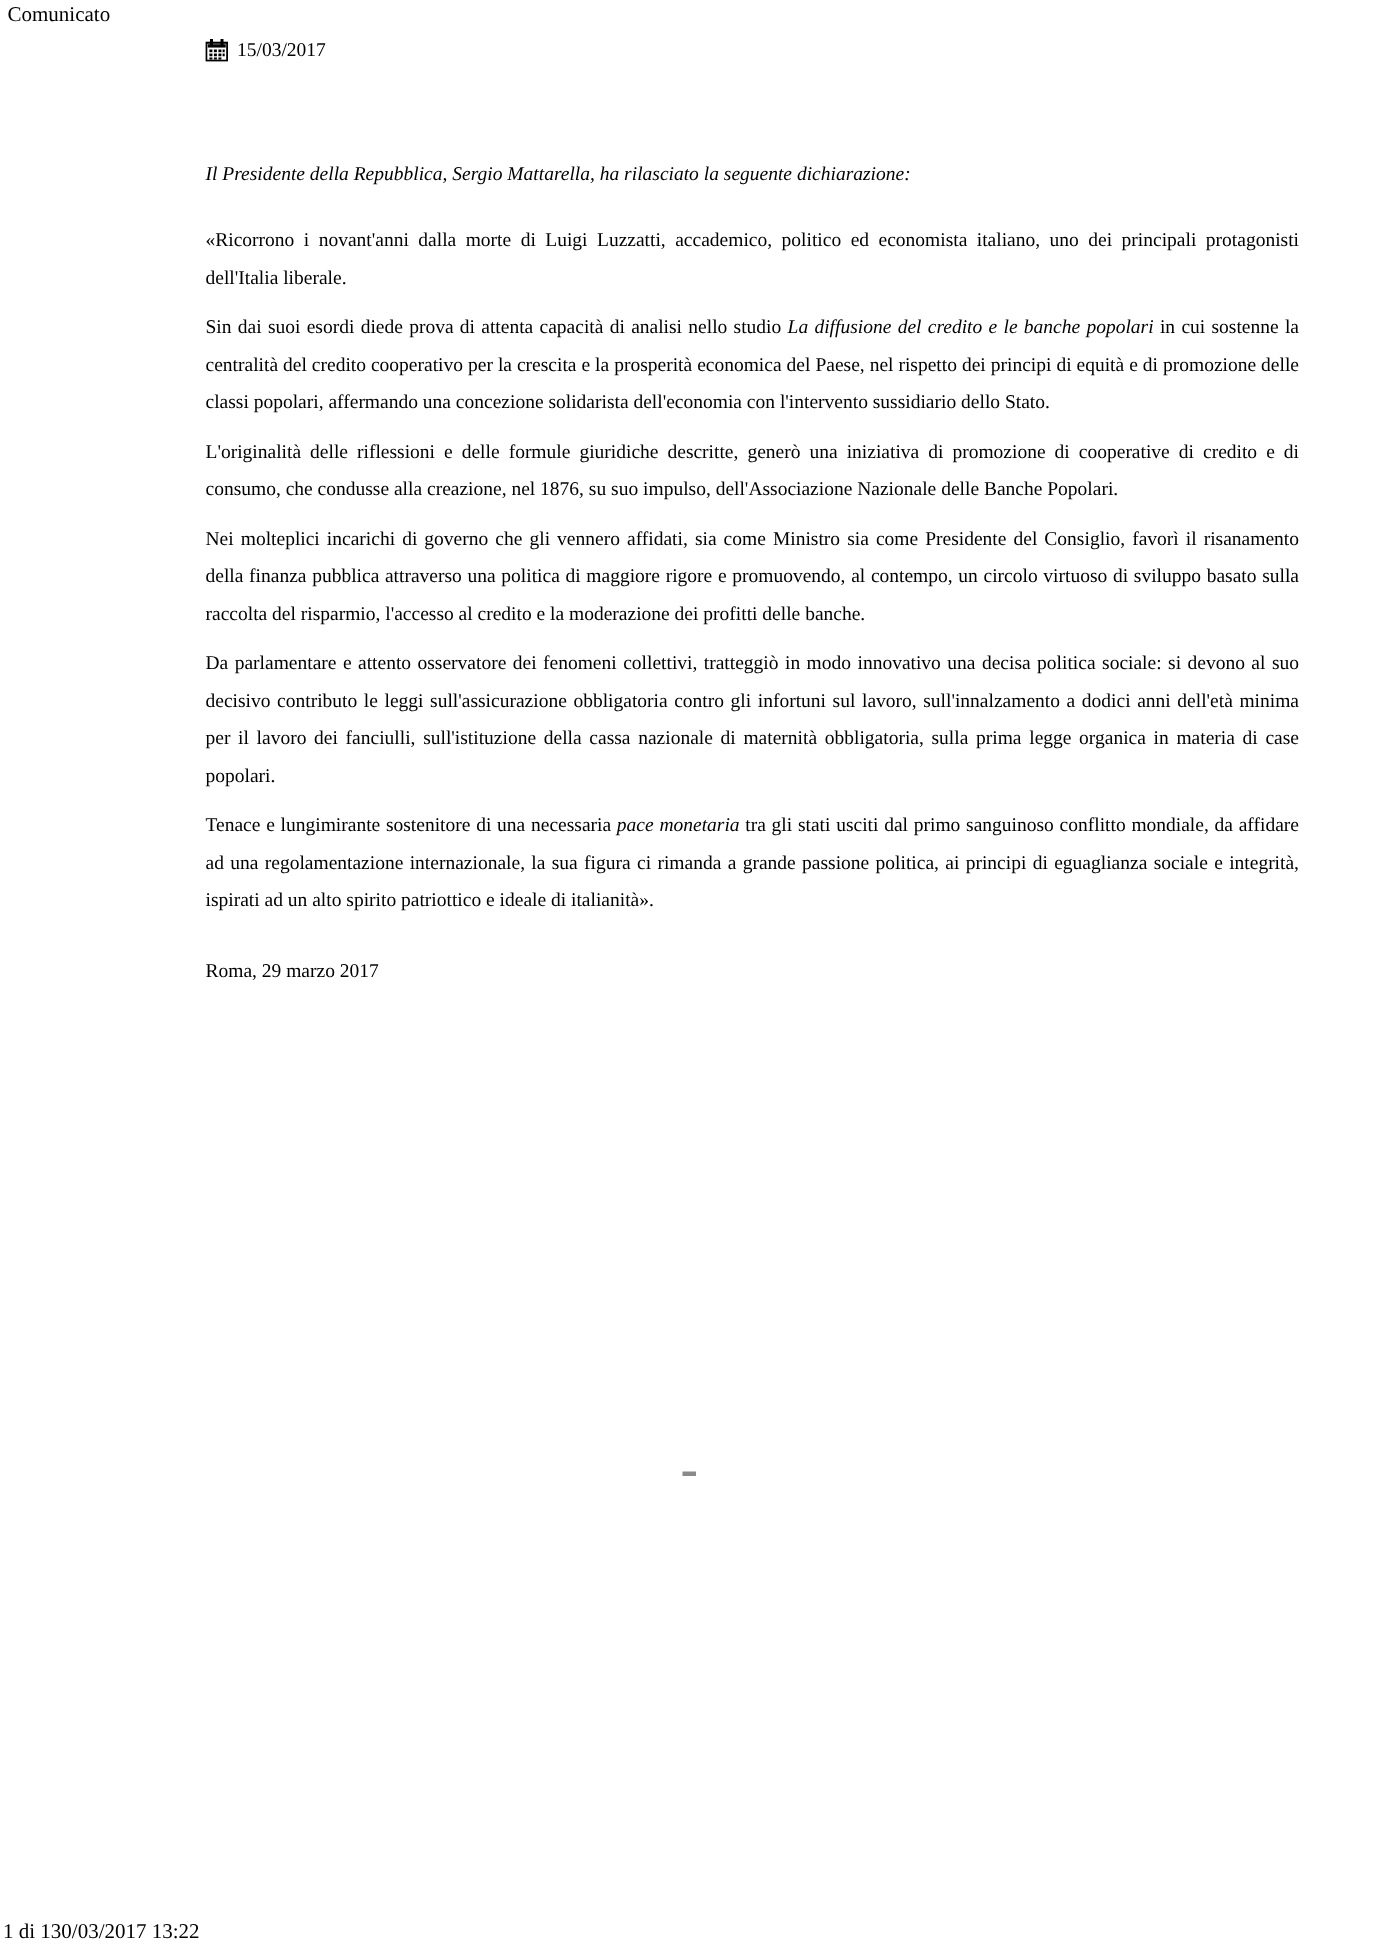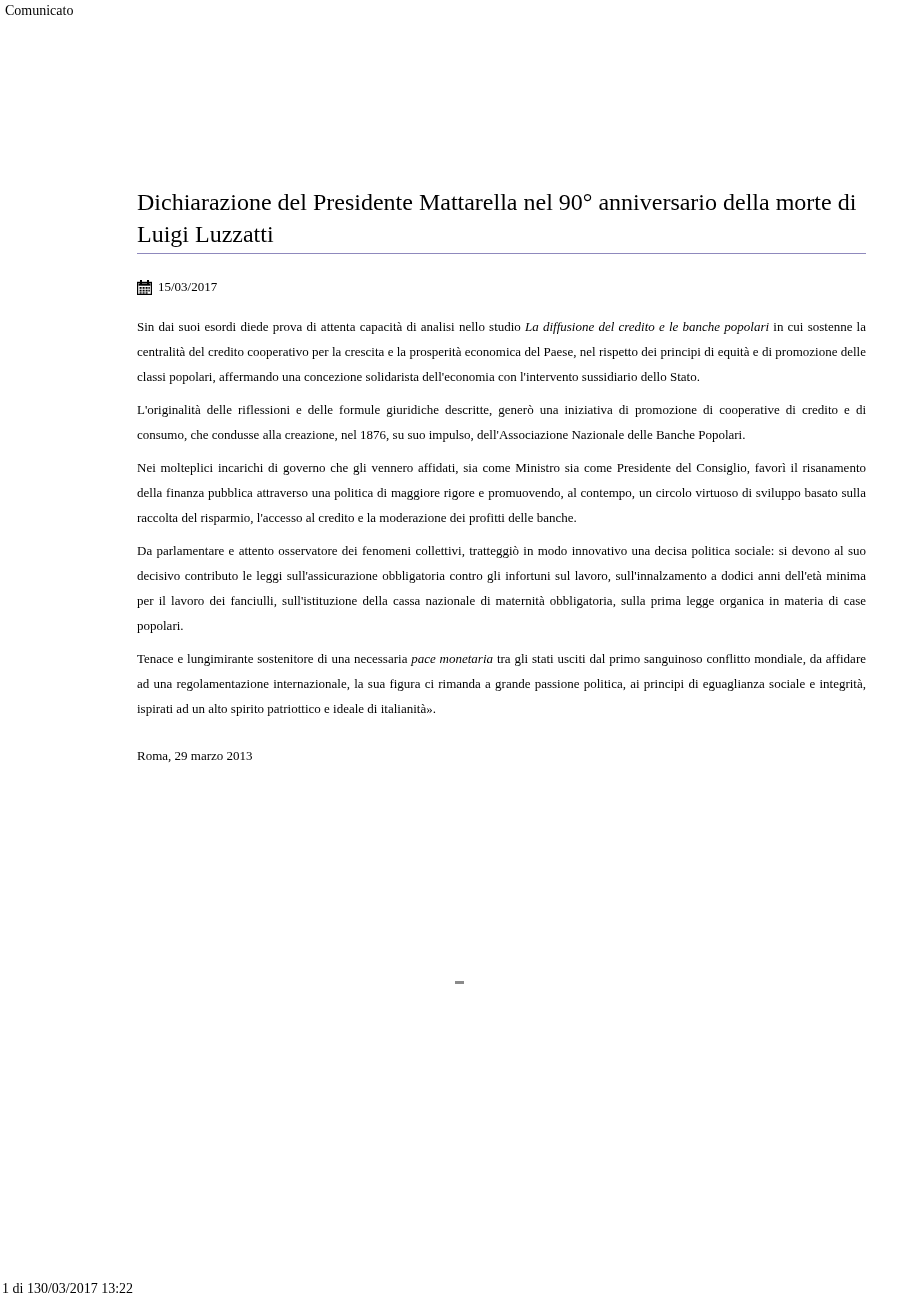--- a/index.html
+++ b/index.html
@@ -59,21 +59,20 @@
   }
 </style>
 </head>
 <body style="--underline: #8f89bd; --dash: #8a8a8a;">
 
 <div class="print-header">
   <span>Comunicato</span>
 </div>
 
 <main class="content">
-  <h1 class="article-title">Dichiarazione del Presidente Mattarella nel 90° anniversario della morte di Luigi Luzzatti</h1>
 
   <div class="date-row">
     <span class="cal-icon">
       <svg width="15" height="15" viewBox="0 0 15 15" xmlns="http://www.w3.org/2000/svg">
         <rect x="0.5" y="2.5" width="14" height="12" fill="none" stroke="#000" stroke-width="1.4"></rect>
         <rect x="3" y="0" width="2" height="4" fill="#000"></rect>
         <rect x="10" y="0" width="2" height="4" fill="#000"></rect>
         <rect x="1.5" y="3.5" width="12" height="2.2" fill="#000"></rect>
         <g fill="#000">
           <rect x="2.6" y="7" width="2" height="1.8"></rect>
@@ -86,30 +85,32 @@
             <rect x="11.4" y="9.7" width="1.4" height="1.8"></rect>
           <rect x="2.6" y="12.3" width="2" height="1.4"></rect>
             <rect x="5.6" y="12.3" width="2" height="1.4"></rect>
             <rect x="8.6" y="12.3" width="2" height="1.4"></rect>
         </g>
       </svg>
     </span>
     <span>15/03/2017</span>
   </div>
 
+  <p class="intro">Il Presidente della Repubblica, Sergio Mattarella, ha rilasciato la seguente dichiarazione:</p>
 
   <div class="paragraphs" id="paragraphs">
+      <p class="para"><span>«Ricorrono i novant'anni dalla morte di Luigi Luzzatti, accademico, politico ed economista italiano, uno dei principali protagonisti dell'Italia liberale.</span></p>
       <p class="para"><span>Sin dai suoi esordi diede prova di attenta capacità di analisi nello studio </span><em>La diffusione del credito e le banche popolari</em><span> in cui sostenne la centralità del credito cooperativo per la crescita e la prosperità economica del Paese, nel rispetto dei principi di equità e di promozione delle classi popolari, affermando una concezione solidarista dell'economia con l'intervento sussidiario dello Stato.</span></p>
       <p class="para"><span>L'originalità delle riflessioni e delle formule giuridiche descritte, generò una iniziativa di promozione di cooperative di credito e di consumo, che condusse alla creazione, nel 1876, su suo impulso, dell'Associazione Nazionale delle Banche Popolari.</span></p>
       <p class="para"><span>Nei molteplici incarichi di governo che gli vennero affidati, sia come Ministro sia come Presidente del Consiglio, favorì il risanamento della finanza pubblica attraverso una politica di maggiore rigore e promuovendo, al contempo, un circolo virtuoso di sviluppo basato sulla raccolta del risparmio, l'accesso al credito e la moderazione dei profitti delle banche.</span></p>
       <p class="para"><span>Da parlamentare e attento osservatore dei fenomeni collettivi, tratteggiò in modo innovativo una decisa politica sociale: si devono al suo decisivo contributo le leggi sull'assicurazione obbligatoria contro gli infortuni sul lavoro, sull'innalzamento a dodici anni dell'età minima per il lavoro dei fanciulli, sull'istituzione della cassa nazionale di maternità obbligatoria, sulla prima legge organica in materia di case popolari.</span></p>
       <p class="para"><span>Tenace e lungimirante sostenitore di una necessaria </span><em>pace monetaria</em><span> tra gli stati usciti dal primo sanguinoso conflitto mondiale, da affidare ad una regolamentazione internazionale, la sua figura ci rimanda a grande passione politica, ai principi di eguaglianza sociale e integrità, ispirati ad un alto spirito patriottico e ideale di italianità».</span></p>
     </div>
 
-  <p class="closing">Roma, 29 marzo 2013</p>
+  <p class="closing">Roma, 29 marzo 2017</p>
 </main>
 
 <div class="separator-dash"></div>
 
 <div class="print-footer">
   <span>1 di 1</span>
   <span>30/03/2017 13:22</span>
 </div>
 
 </body></html>

